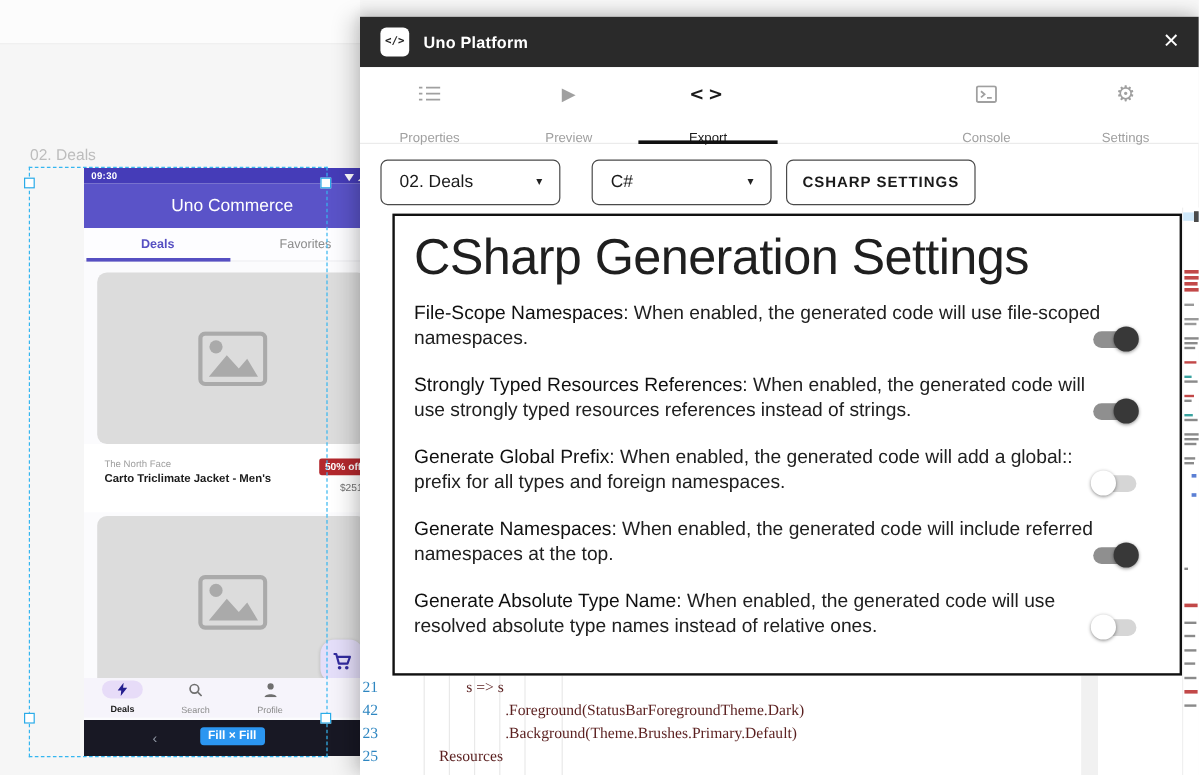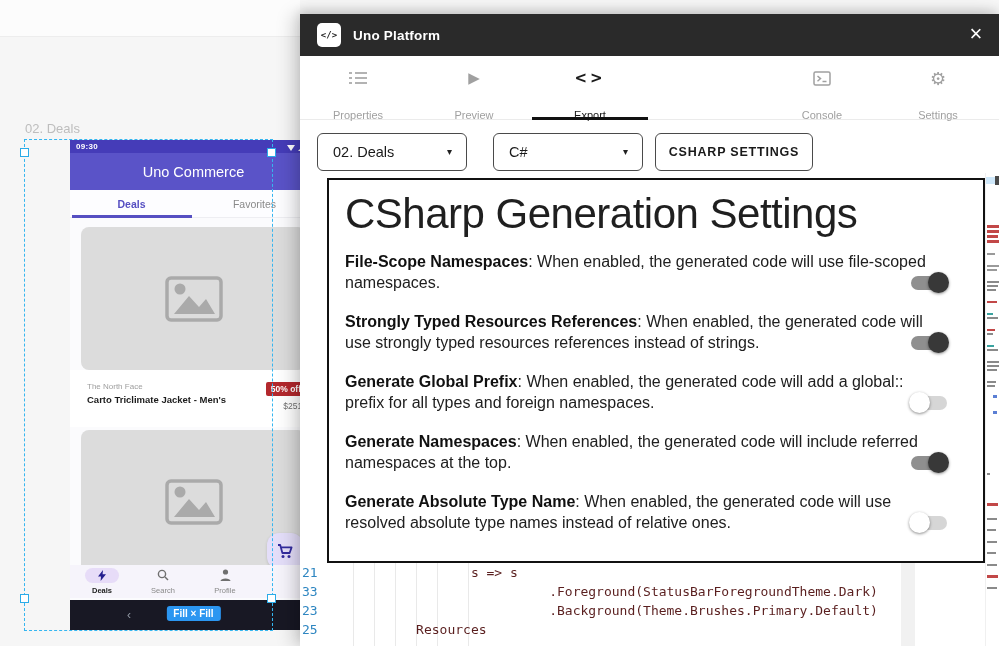--- a/index.html
+++ b/index.html
@@ -67,37 +67,37 @@
   .controls { left:300px; top:133px; width:699px; height:38px; }
   .sel-box { position:absolute; top:0; height:38px; border:1px solid #4a4a4a; border-radius:6px; background:#fff; font-size:14.5px; color:#1a1a1a; display:flex; align-items:center; padding-left:15px; cursor:pointer; }
   .sel-box .caret { position:absolute; right:14px; top:12px; font-size:10px; color:#222; font-family:"DejaVu Sans", sans-serif; }
   .sel-screen { left:17px; width:150px; }
   .sel-lang { left:193px; width:150px; }
   .btn-csharp { position:absolute; left:355px; top:0; width:158px; height:38px; border:1px solid #4a4a4a; border-radius:6px; background:#fff; font-size:12.5px; font-weight:bold; letter-spacing:.8px; color:#1a1a1a; display:flex; align-items:center; justify-content:center; cursor:pointer; }
 
   
   .editor { left:300px; top:173px; width:699px; height:473px; background:#fff; }
   .code-lines { left:300px; top:563px; width:600px; height:83px; font-family:"DejaVu Sans Mono", monospace; font-size:13px; line-height:19px; }
-  .cline { position:relative; height:19px; white-space:pre; }
+  .cline { position:relative; height:19px; white-space:pre;font-family:Liberation Serif, serif; }
   .lnum { position:absolute; left:2px; top:0; color:#2e86c1; }
   .ctext { position:absolute; left:30px; top:0; color:#5a1f1f; }
   .iguide { top:563px; height:83px; width:1px; background:#e9e9e9; }
   .vtrack { left:901px; top:563px; width:14px; height:83px; background:#f1f1f1; }
 
   
   .minimap { left:985px; top:173px; width:14px; height:473px; background:#fff; border-left:1px solid #f0f0f0; }
   .mm-viewport { position:absolute; left:0; top:4px; width:14px; height:7px; background:#cfe8fa; }
   .mm { position:absolute; left:1px; }
   .sb-thumb { left:995px; top:176px; width:4px; height:9px; background:#4a4a4a; }
 
   
   .modal { left:327px; top:178px; width:658px; height:385px; background:#fff; border:2px solid #111; }
   .modal-title { position:absolute; left:16px; top:10px; font-size:42px; color:#1f1f1f; letter-spacing:-.5px; }
   .setting-row { position:absolute; left:16px; width:585px; font-size:16px; line-height:21px; color:#202020; }
-  .s-label { font-weight:bold; color:#101010; }
+  .s-label { font-weight:normal; color:#101010; }
   .row-0 { top:71px; } .row-1 { top:131px; } .row-2 { top:191px; } .row-3 { top:251px; } .row-4 { top:311px; }
   .toggle { position:absolute; left:580px; width:40px; height:22px; cursor:pointer; }
   .tg-0 { top:92px; } .tg-1 { top:152px; } .tg-2 { top:212px; } .tg-3 { top:272px; } .tg-4 { top:332px; }
   .track { position:absolute; left:2px; top:4px; width:36px; height:14px; border-radius:7px; background:#d6d6d6; }
   .knob { position:absolute; left:0; top:0; width:21px; height:21px; border-radius:50%; background:#fff; box-shadow:0 1px 3px rgba(0,0,0,.45); }
   .toggle.on .track { background:#8f8f8f; }
   .toggle.on .knob { left:19px; background:#383838; }
 
   svg { display:block; }
 </style>
@@ -270,21 +270,21 @@
   <div class="abs editor"></div>
   <div class="abs iguide" style="left:353px;"></div>
   <div class="abs iguide" style="left:374px;"></div>
   <div class="abs iguide" style="left:395px;"></div>
   <div class="abs iguide" style="left:416px;"></div>
   <div class="abs iguide" style="left:437px;"></div>
   <div class="abs iguide" style="left:468px;"></div>
 
   <div class="abs code-lines">
     <div class="cline"><span class="lnum">21</span><span class="ctext">                  s =&gt; s</span></div>
-    <div class="cline"><span class="lnum">33</span><span class="ctext">                            .Foreground(StatusBarForegroundTheme.Dark)</span></div>
+    <div class="cline"><span class="lnum">42</span><span class="ctext">                            .Foreground(StatusBarForegroundTheme.Dark)</span></div>
     <div class="cline"><span class="lnum">23</span><span class="ctext">                            .Background(Theme.Brushes.Primary.Default)</span></div>
     <div class="cline"><span class="lnum">25</span><span class="ctext">           Resources</span></div>
   </div>
 
   <div class="abs vtrack"></div>
 
   <div class="abs minimap">
     <div class="mm-viewport"></div>
     <div class="mm" style="top:52px;width:12px;height:3px;background:#c24848;"></div>
     <div class="mm" style="top:57px;width:12px;height:3px;background:#c24848;"></div>

